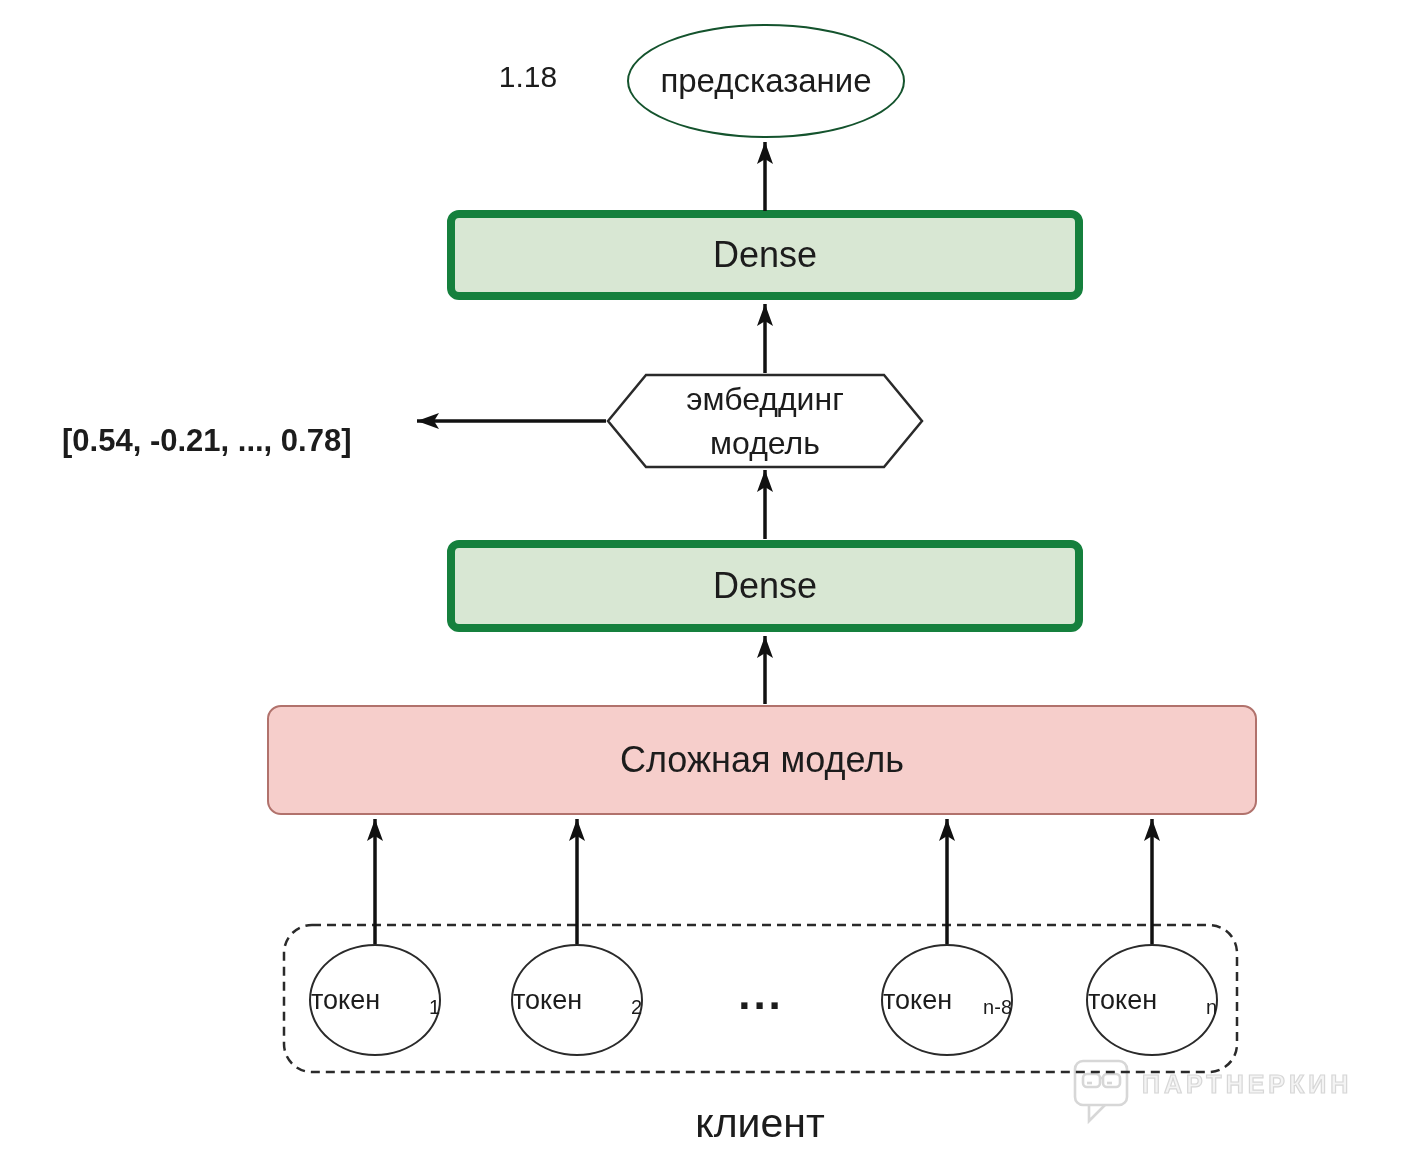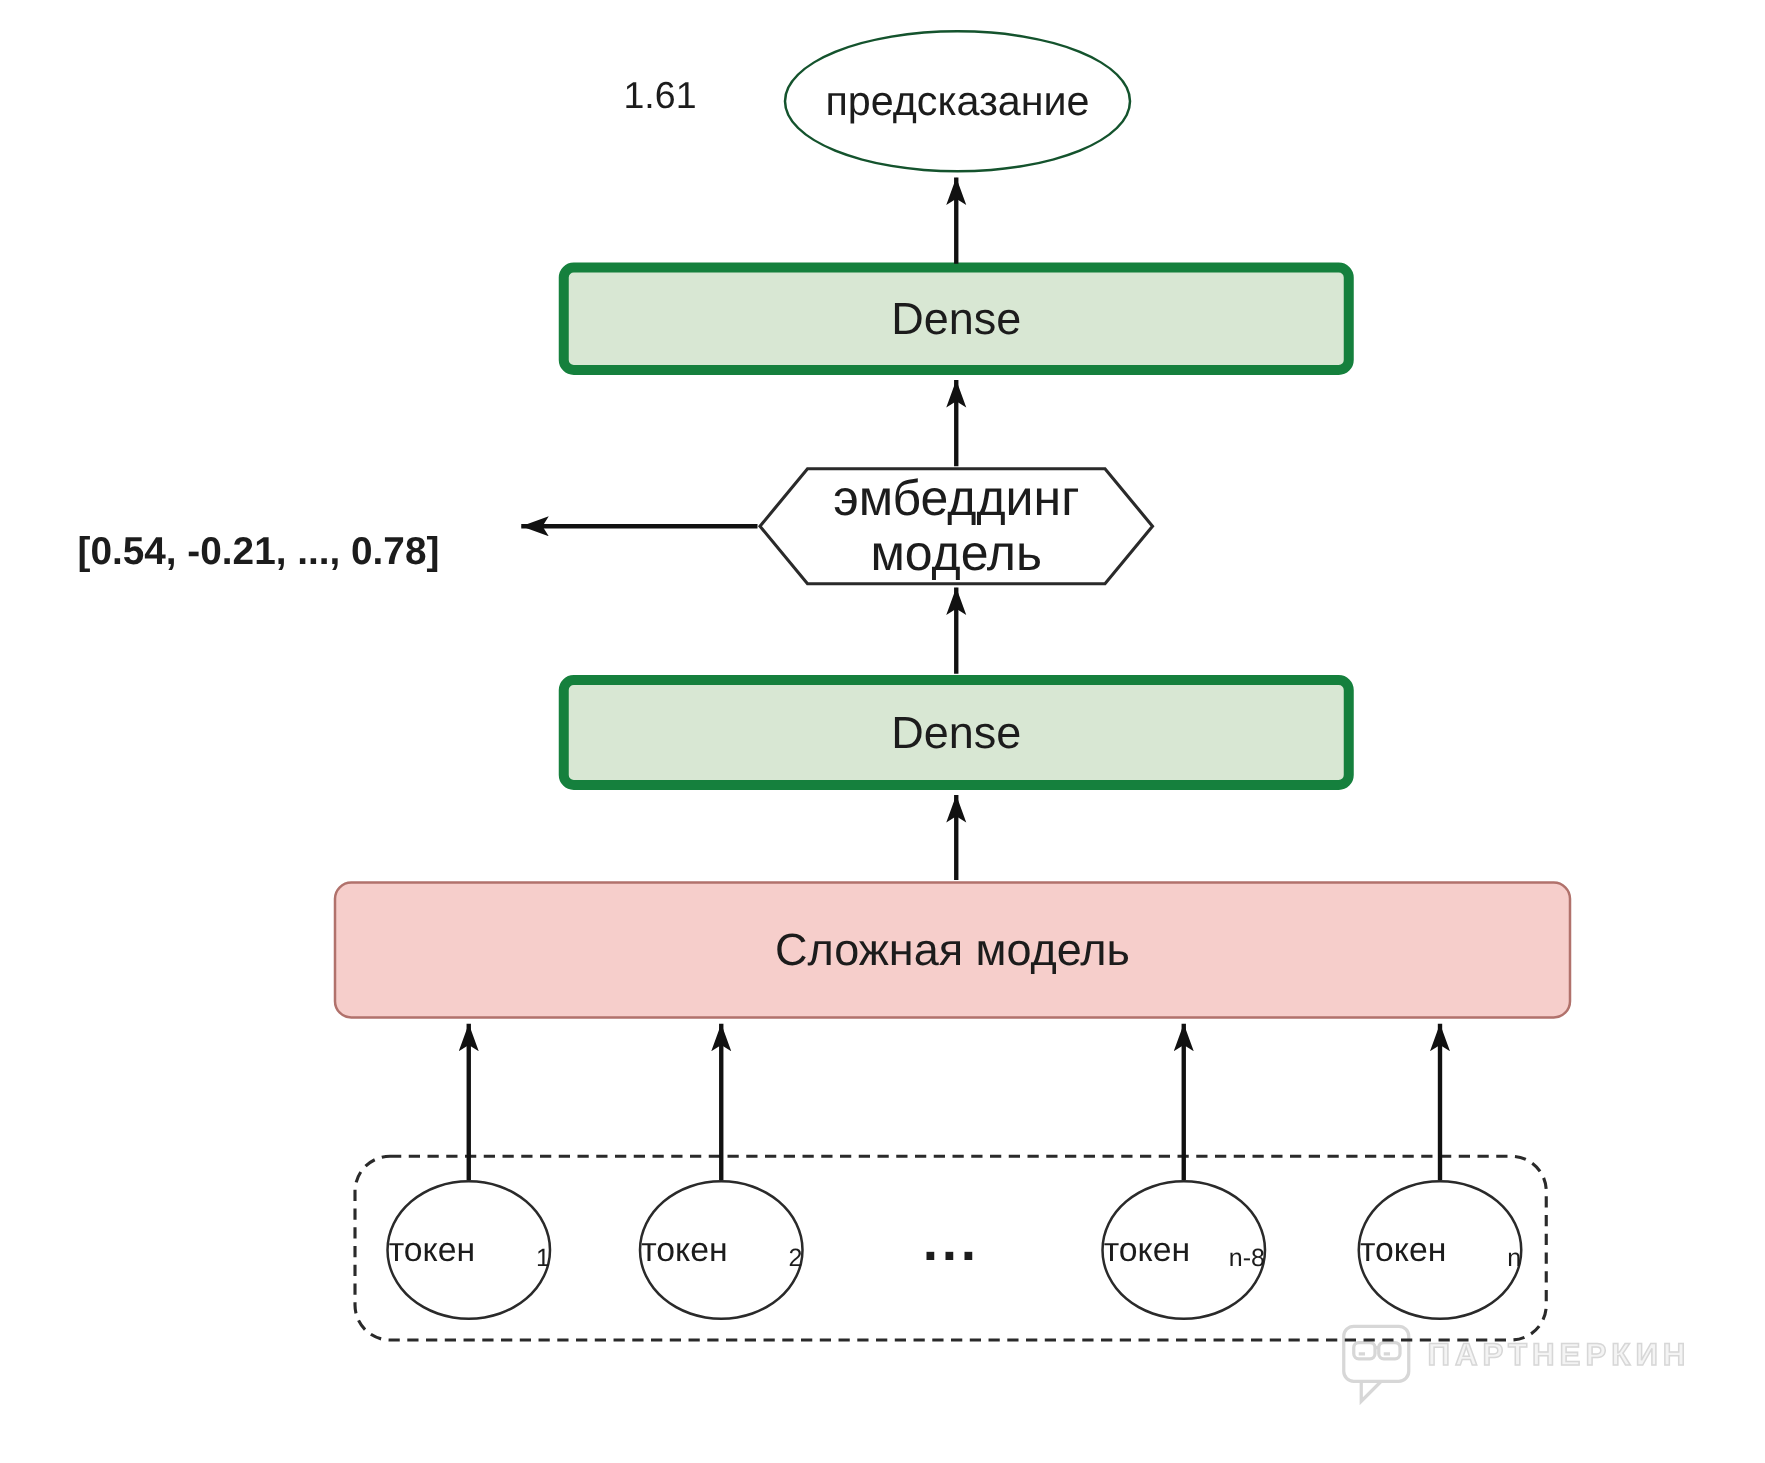--- a/index.html
+++ b/index.html
@@ -44,21 +44,21 @@
     display: flex; align-items: center; justify-content: center;
     font-size: 36px;
     z-index: 1;
   }
   #dense-top { top: 210px; height: 90px; }
   #dense-bottom { top: 540px; height: 92px; }
 
   
   .hex-label {
     left: 646px; top: 377px; width: 238px;
-    text-align: center; font-size: 40px; line-height: 44px;
+    text-align: center; font-size: 32px; line-height: 44px;
     z-index: 3;
   }
 
   
   .vector {
     left: 62px; top: 423px;
     font-size: 31px; font-weight: bold;
     white-space: nowrap;
     z-index: 1;
   }
@@ -142,21 +142,21 @@
       <line x1="606" y1="421" x2="417" y2="421" marker-end="url(#ah)"></line>
       <line x1="765" y1="539" x2="765" y2="470" marker-end="url(#ah)"></line>
       <line x1="765" y1="704" x2="765" y2="636" marker-end="url(#ah)"></line>
       <line x1="375" y1="944" x2="375" y2="819" marker-end="url(#ah)"></line>
       <line x1="577" y1="944" x2="577" y2="819" marker-end="url(#ah)"></line>
       <line x1="947" y1="944" x2="947" y2="819" marker-end="url(#ah)"></line>
       <line x1="1152" y1="944" x2="1152" y2="819" marker-end="url(#ah)"></line>
     </g>
   </svg>
 
-  <div class="abs score">1.61</div>
+  <div class="abs score">1.18</div>
 
   <div class="abs node-ellipse">
     <span>предсказание</span>
   </div>
 
   <div class="abs dense" id="dense-top">
     <span>Dense</span>
   </div>
 
   <div class="abs hex-label">
@@ -185,20 +185,21 @@
   <div class="abs ellipsis">...</div>
   <div class="abs token" id="token-3">
     <span>токен</span>
       <sub>n-8</sub>
   </div>
   <div class="abs token" id="token-4">
     <span>токен</span>
       <sub>n</sub>
   </div>
 
+  <div class="abs client-label">клиент</div>
 
   <div class="abs watermark">
     <svg width="62" height="68" viewBox="0 0 62 68">
       <g fill="none" stroke="#d7d7d7" stroke-width="2.6">
         <rect x="3" y="3" width="52" height="44" rx="8"></rect>
         <path d="M17,47 L17,63 L33,47"></path>
         <rect x="11" y="16" width="17" height="13" rx="4"></rect>
         <rect x="31" y="16" width="17" height="13" rx="4"></rect>
         <path d="M28,20 L31,20"></path>
         <path d="M15,25 L20,25"></path>

